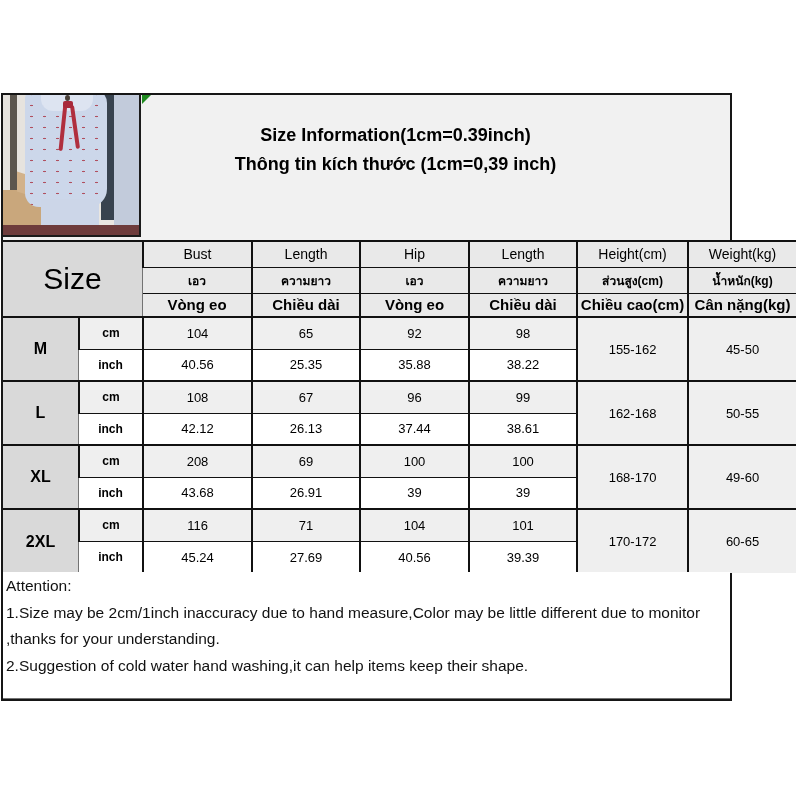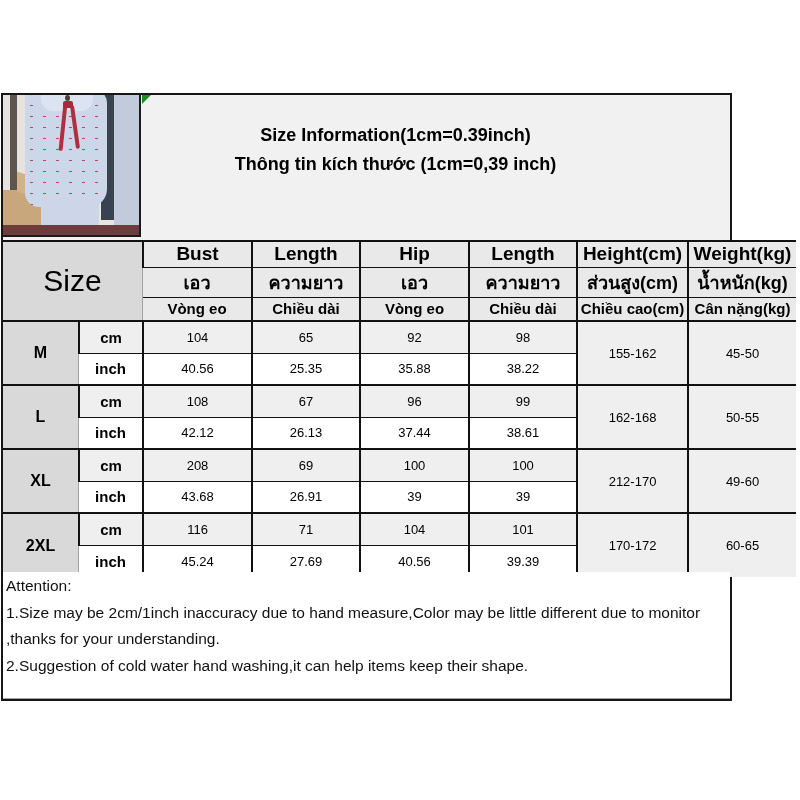--- a/index.html
+++ b/index.html
@@ -1,21 +1,21 @@
 <!DOCTYPE html>
 <html><head>
 <meta charset="utf-8">
 <style>
   * { margin:0; padding:0; box-sizing:border-box; }
   html,body { width:800px; height:800px; background:#ffffff; font-family:"Liberation Sans", sans-serif; }
   .page { position:relative; width:800px; height:800px; background:#ffffff; overflow:hidden; }
 
   
   .frame { position:absolute; left:1px; top:93px; width:731px; height:608px;
-           border:2px solid #161616; background:#a3a3a3; }
+           border:2px solid #161616; background:#737373; }
 
   
   .title-area { position:absolute; left:0; top:0; width:100%; height:145px; background:#f1f1f1; }
   .title-text { position:absolute; left:138px; right:80px; top:26px; text-align:center;
                 font-weight:bold; font-size:18px; line-height:29px; color:#000000; }
 
   
   .photo { position:absolute; left:0; top:0; width:138px; height:142px; background:#e9e6e1;
            border-right:2px solid #1b1b1b; border-bottom:2px solid #1b1b1b; overflow:hidden; }
   .ph-wall { position:absolute; left:0; top:0; width:30px; height:100%; background:#e6e3de; }
@@ -47,25 +47,25 @@
                    text-align:center; vertical-align:middle; color:#000000; overflow:hidden; }
   .size-table tr.block-start td { border-top:2px solid #111111; }
   .size-table td:first-child { border-left:none; }
 
   .c-dark  { background:#d9d9d9; }
   .c-head  { background:#e9e9e9; }
   .c-light { background:#efefef; }
   .c-white { background:#ffffff; }
 
   .t-size   { font-size:30px; font-weight:normal; }
-  .t-en     { font-size:19px; font-weight:bold; }
-  .t-th     { font-size:18px; font-weight:bold; }
+  .t-en     { font-size:14px; font-weight:normal; }
+  .t-th     { font-size:12px; font-weight:bold; }
   .t-vi     { font-size:15px; font-weight:bold; }
   .t-label  { font-size:16px; font-weight:bold; }
-  .t-unit   { font-size:15px; font-weight:bold; }
+  .t-unit   { font-size:12px; font-weight:bold; }
   .t-num    { font-size:13px; font-weight:normal; color:#2b2b2b; }
 
   
   .attention { position:absolute; left:0; top:477px; width:100%; height:126px; background:#ffffff;
                padding:1px 4px 0 3px; font-size:15.5px; line-height:26.5px; color:#111111; }
 </style>
 </head>
 <body>
 
 <div class="page">
@@ -171,21 +171,21 @@
         <td class="c-white t-num">38.61</td>
       </tr>
 
       <tr class="block-start" style="height:32px">
         <td rowspan="2" class="c-dark t-label">XL</td>
         <td class="c-light t-unit">cm</td>
         <td class="c-light t-num">208</td>
         <td class="c-light t-num">69</td>
         <td class="c-light t-num">100</td>
         <td class="c-light t-num">100</td>
-        <td rowspan="2" class="c-light t-num">212-170</td>
+        <td rowspan="2" class="c-light t-num">168-170</td>
         <td rowspan="2" class="c-light t-num">49-60</td>
       </tr>
       <tr style="height:32px">
         <td class="c-white t-unit">inch</td>
         <td class="c-white t-num">43.68</td>
         <td class="c-white t-num">26.91</td>
         <td class="c-white t-num">39</td>
         <td class="c-white t-num">39</td>
       </tr>
 

